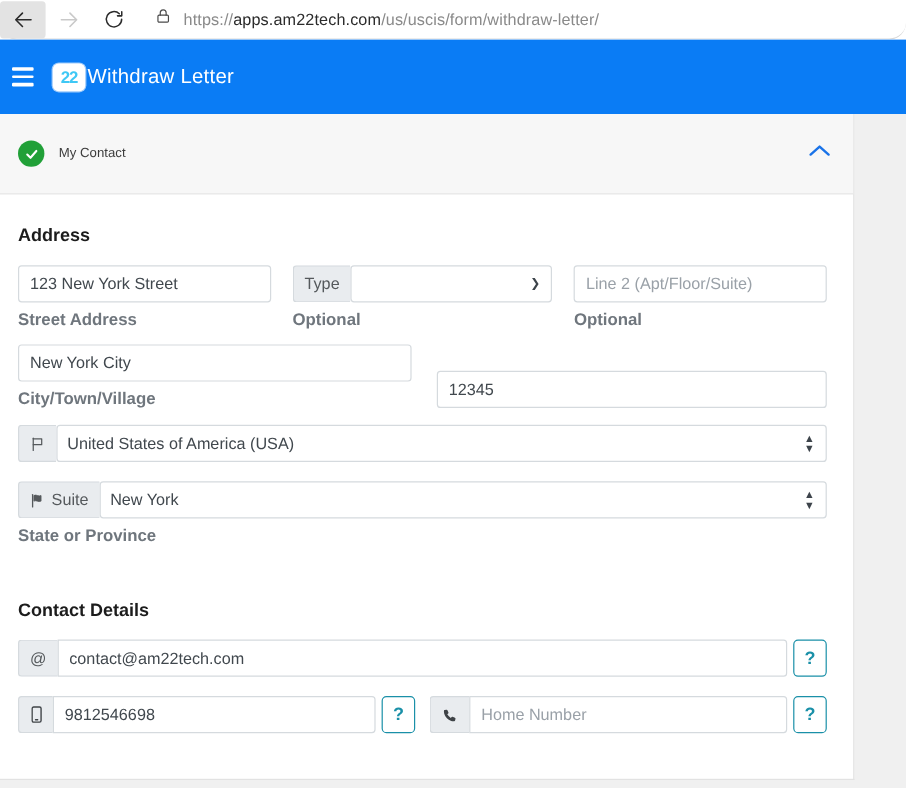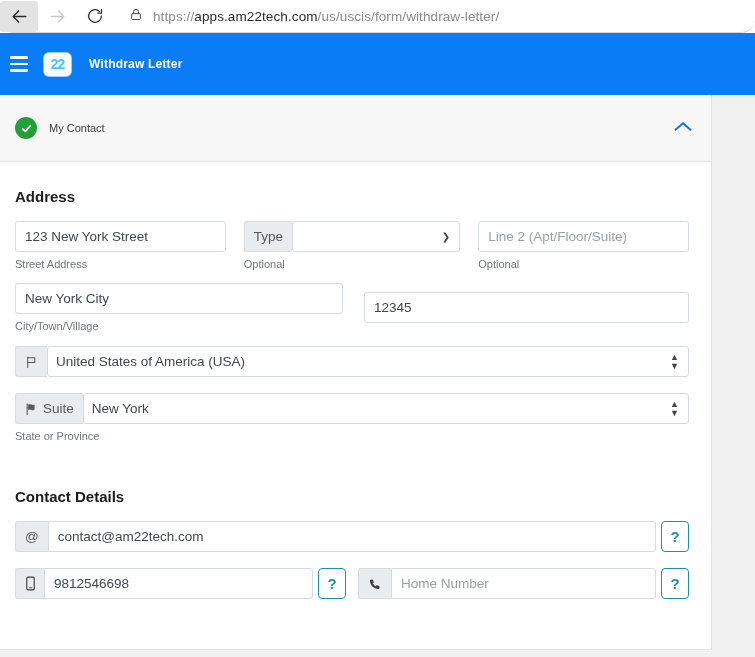--- a/index.html
+++ b/index.html
@@ -77,23 +77,23 @@
     display: flex; align-items: center; justify-content: center;
     font-size: 14px;
     font-weight: bold;
     color: #3fc8f5;
     letter-spacing: -1px;
     flex: 0 0 auto;
     box-shadow: 0 0 0 1px rgba(255,255,255,.6);
   }
   .app-title {
     color: #ffffff;
-    font-size: 12px;
-    font-weight: bold;
-    margin-left: 18px;
+    font-size: 17px;
+    font-weight: normal;
+    margin-left: 2px;
     letter-spacing: .2px;
   }
 
   
   .page {
     height: calc(657px - 33px - 62px);
     background: #f0f0f0;
     position: relative;
   }
   .card {
@@ -131,21 +131,21 @@
   .card-body { padding: 20px 22px 0 16px; }
 
   .section-title {
     font-size: 15px;
     font-weight: bold;
     color: #1c1c1c;
     margin: 6px 0 16px 0;
   }
   .section-title.contact { margin-top: 46px; }
 
-  .row { display: flex; align-items: center; }
+  .row { display: flex; align-items: flex-end; }
   .row + .row { margin-top: 0; }
 
   .field { display: flex; flex-direction: column; }
 
   .control {
     height: 31px;
     display: flex;
     align-items: stretch;
   }
   .inp {
@@ -199,23 +199,24 @@
     right: 10px; top: 0; bottom: 0;
     display: flex; align-items: center;
     pointer-events: none;
     color: #3d444b;
     font-size: 10px;
     line-height: 1;
   }
   .sel-arrow.updown { font-size: 9px; }
 
   .hint {
-    font-size: 11px;
+    font-size: 14px;
     color: #6f767d;
     margin-top: 6px;
+    font-weight: bold;
   }
 
   .help-btn {
     width: 28px;
     height: 31px;
     margin-left: 5px;
     border: 1px solid #1a90a8;
     border-radius: 4px;
     background: #ffffff;
     color: #1a90a8;

